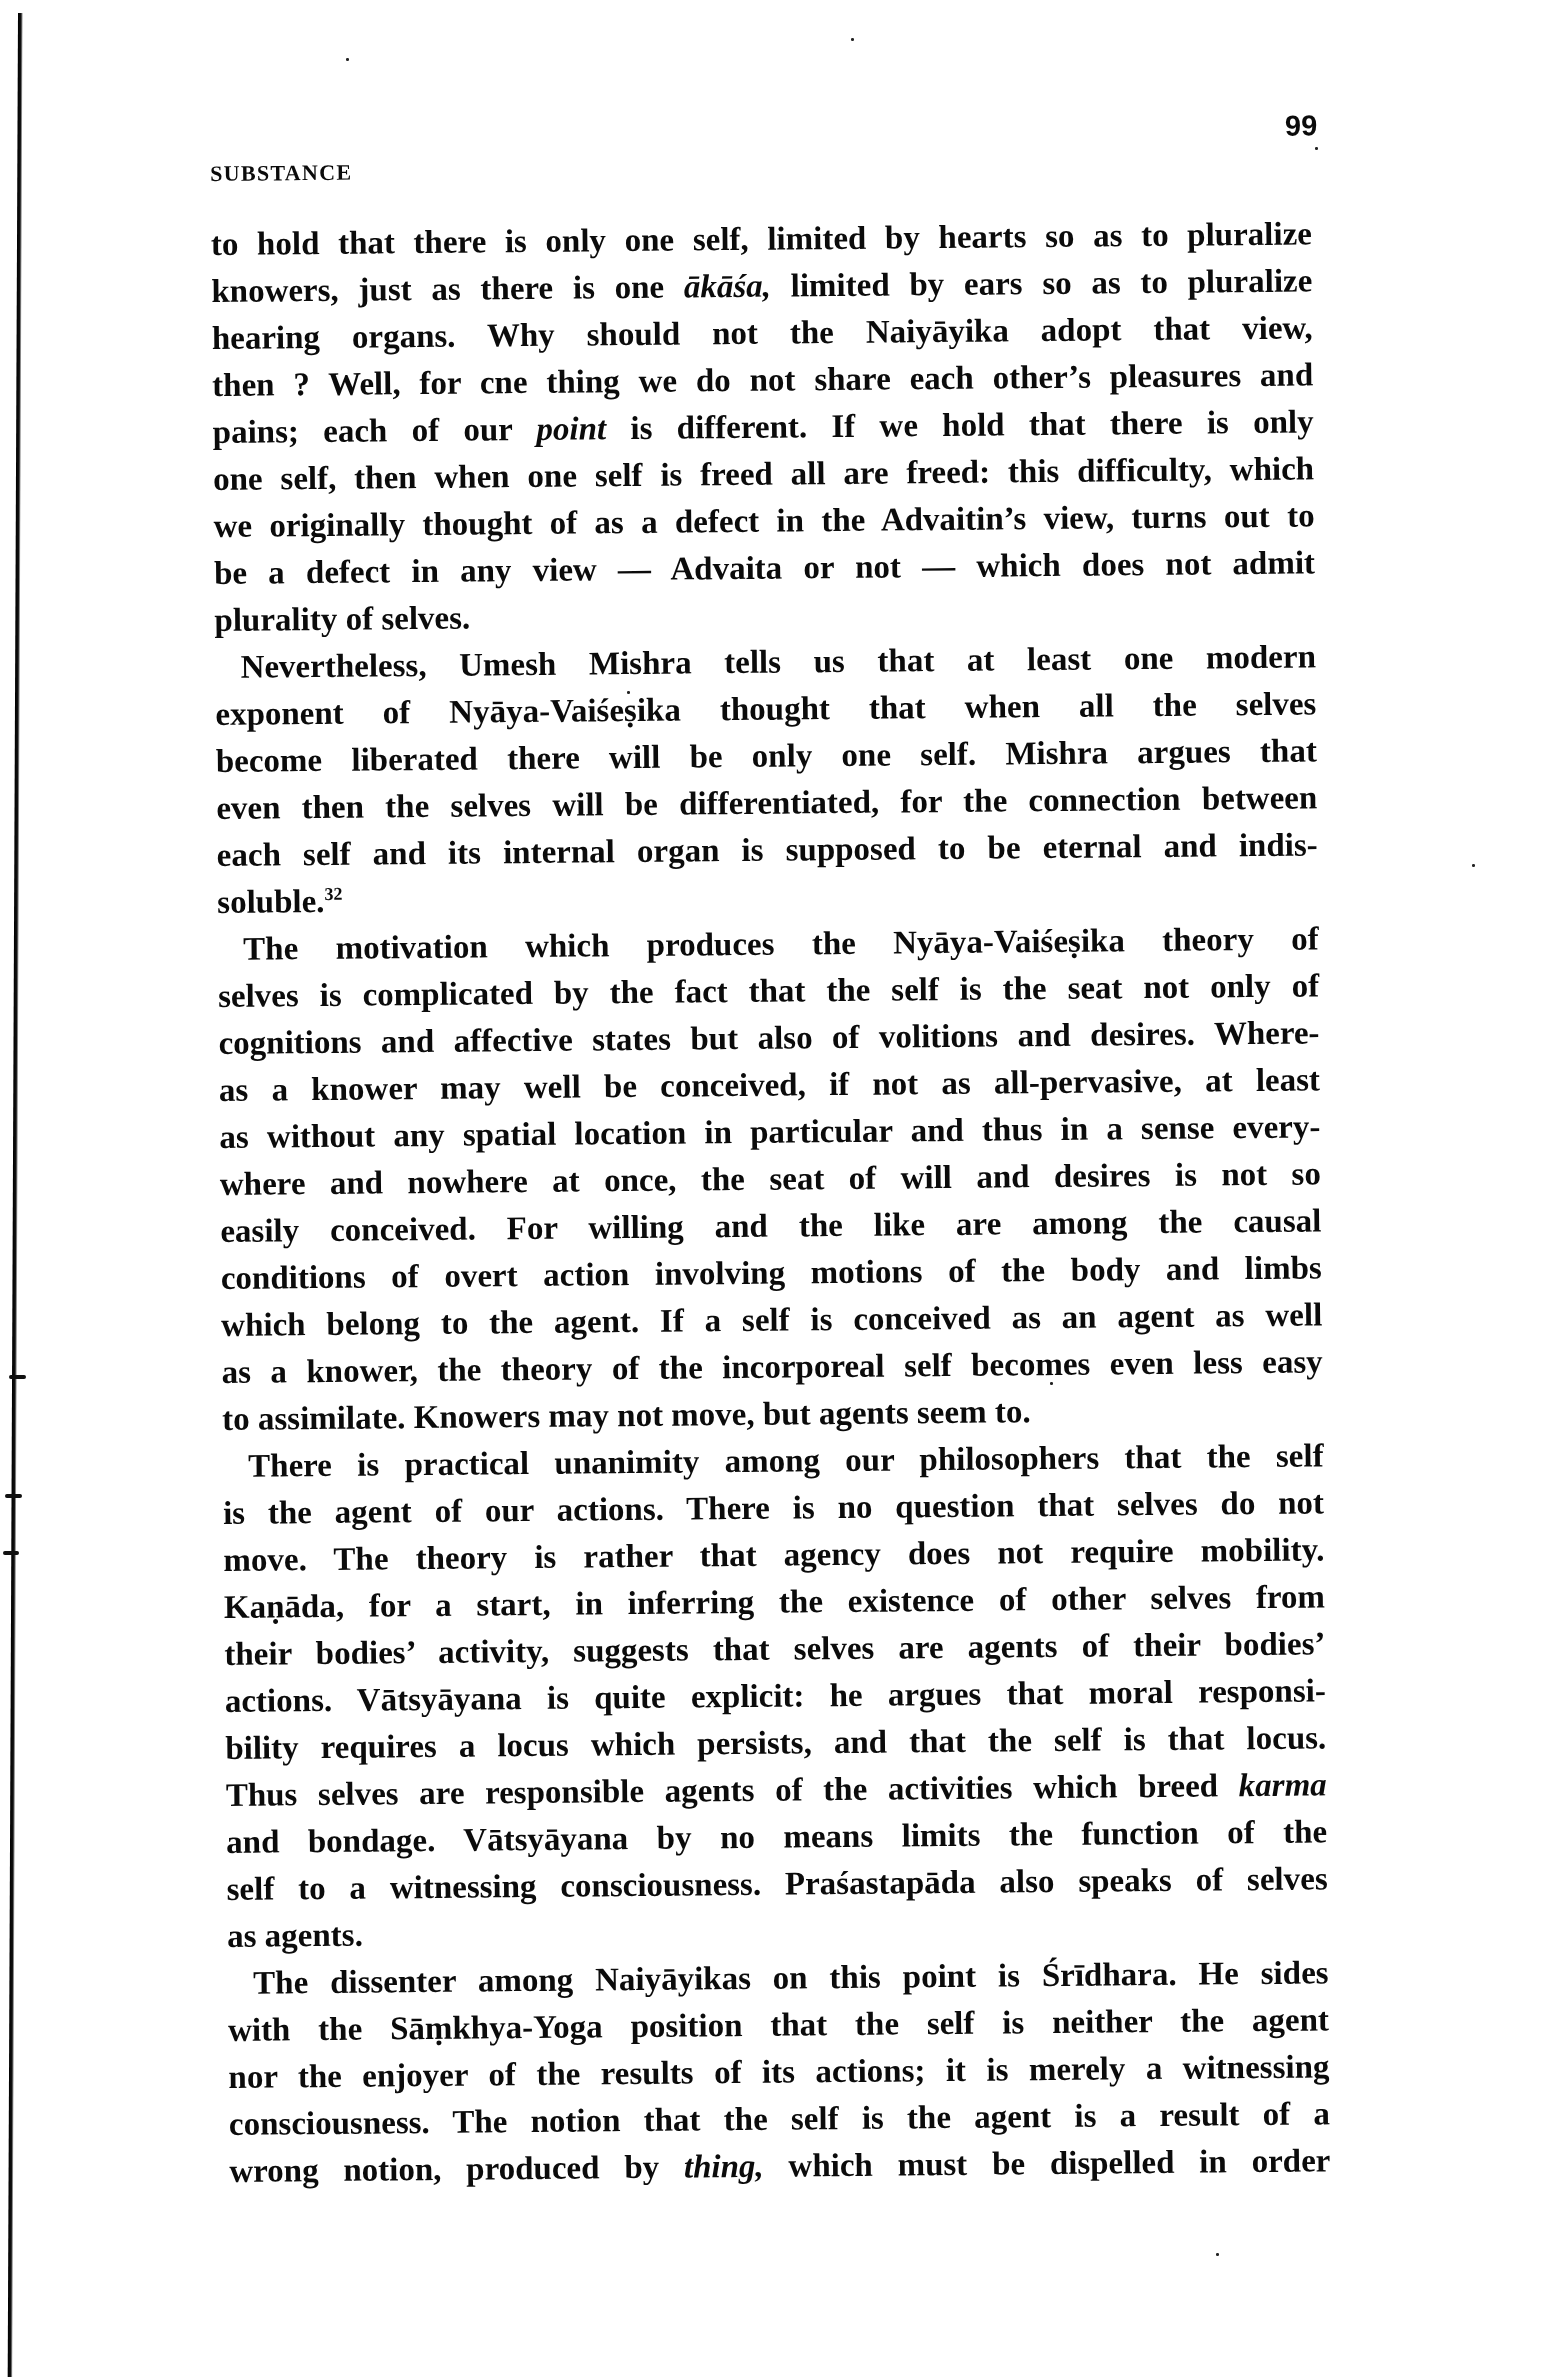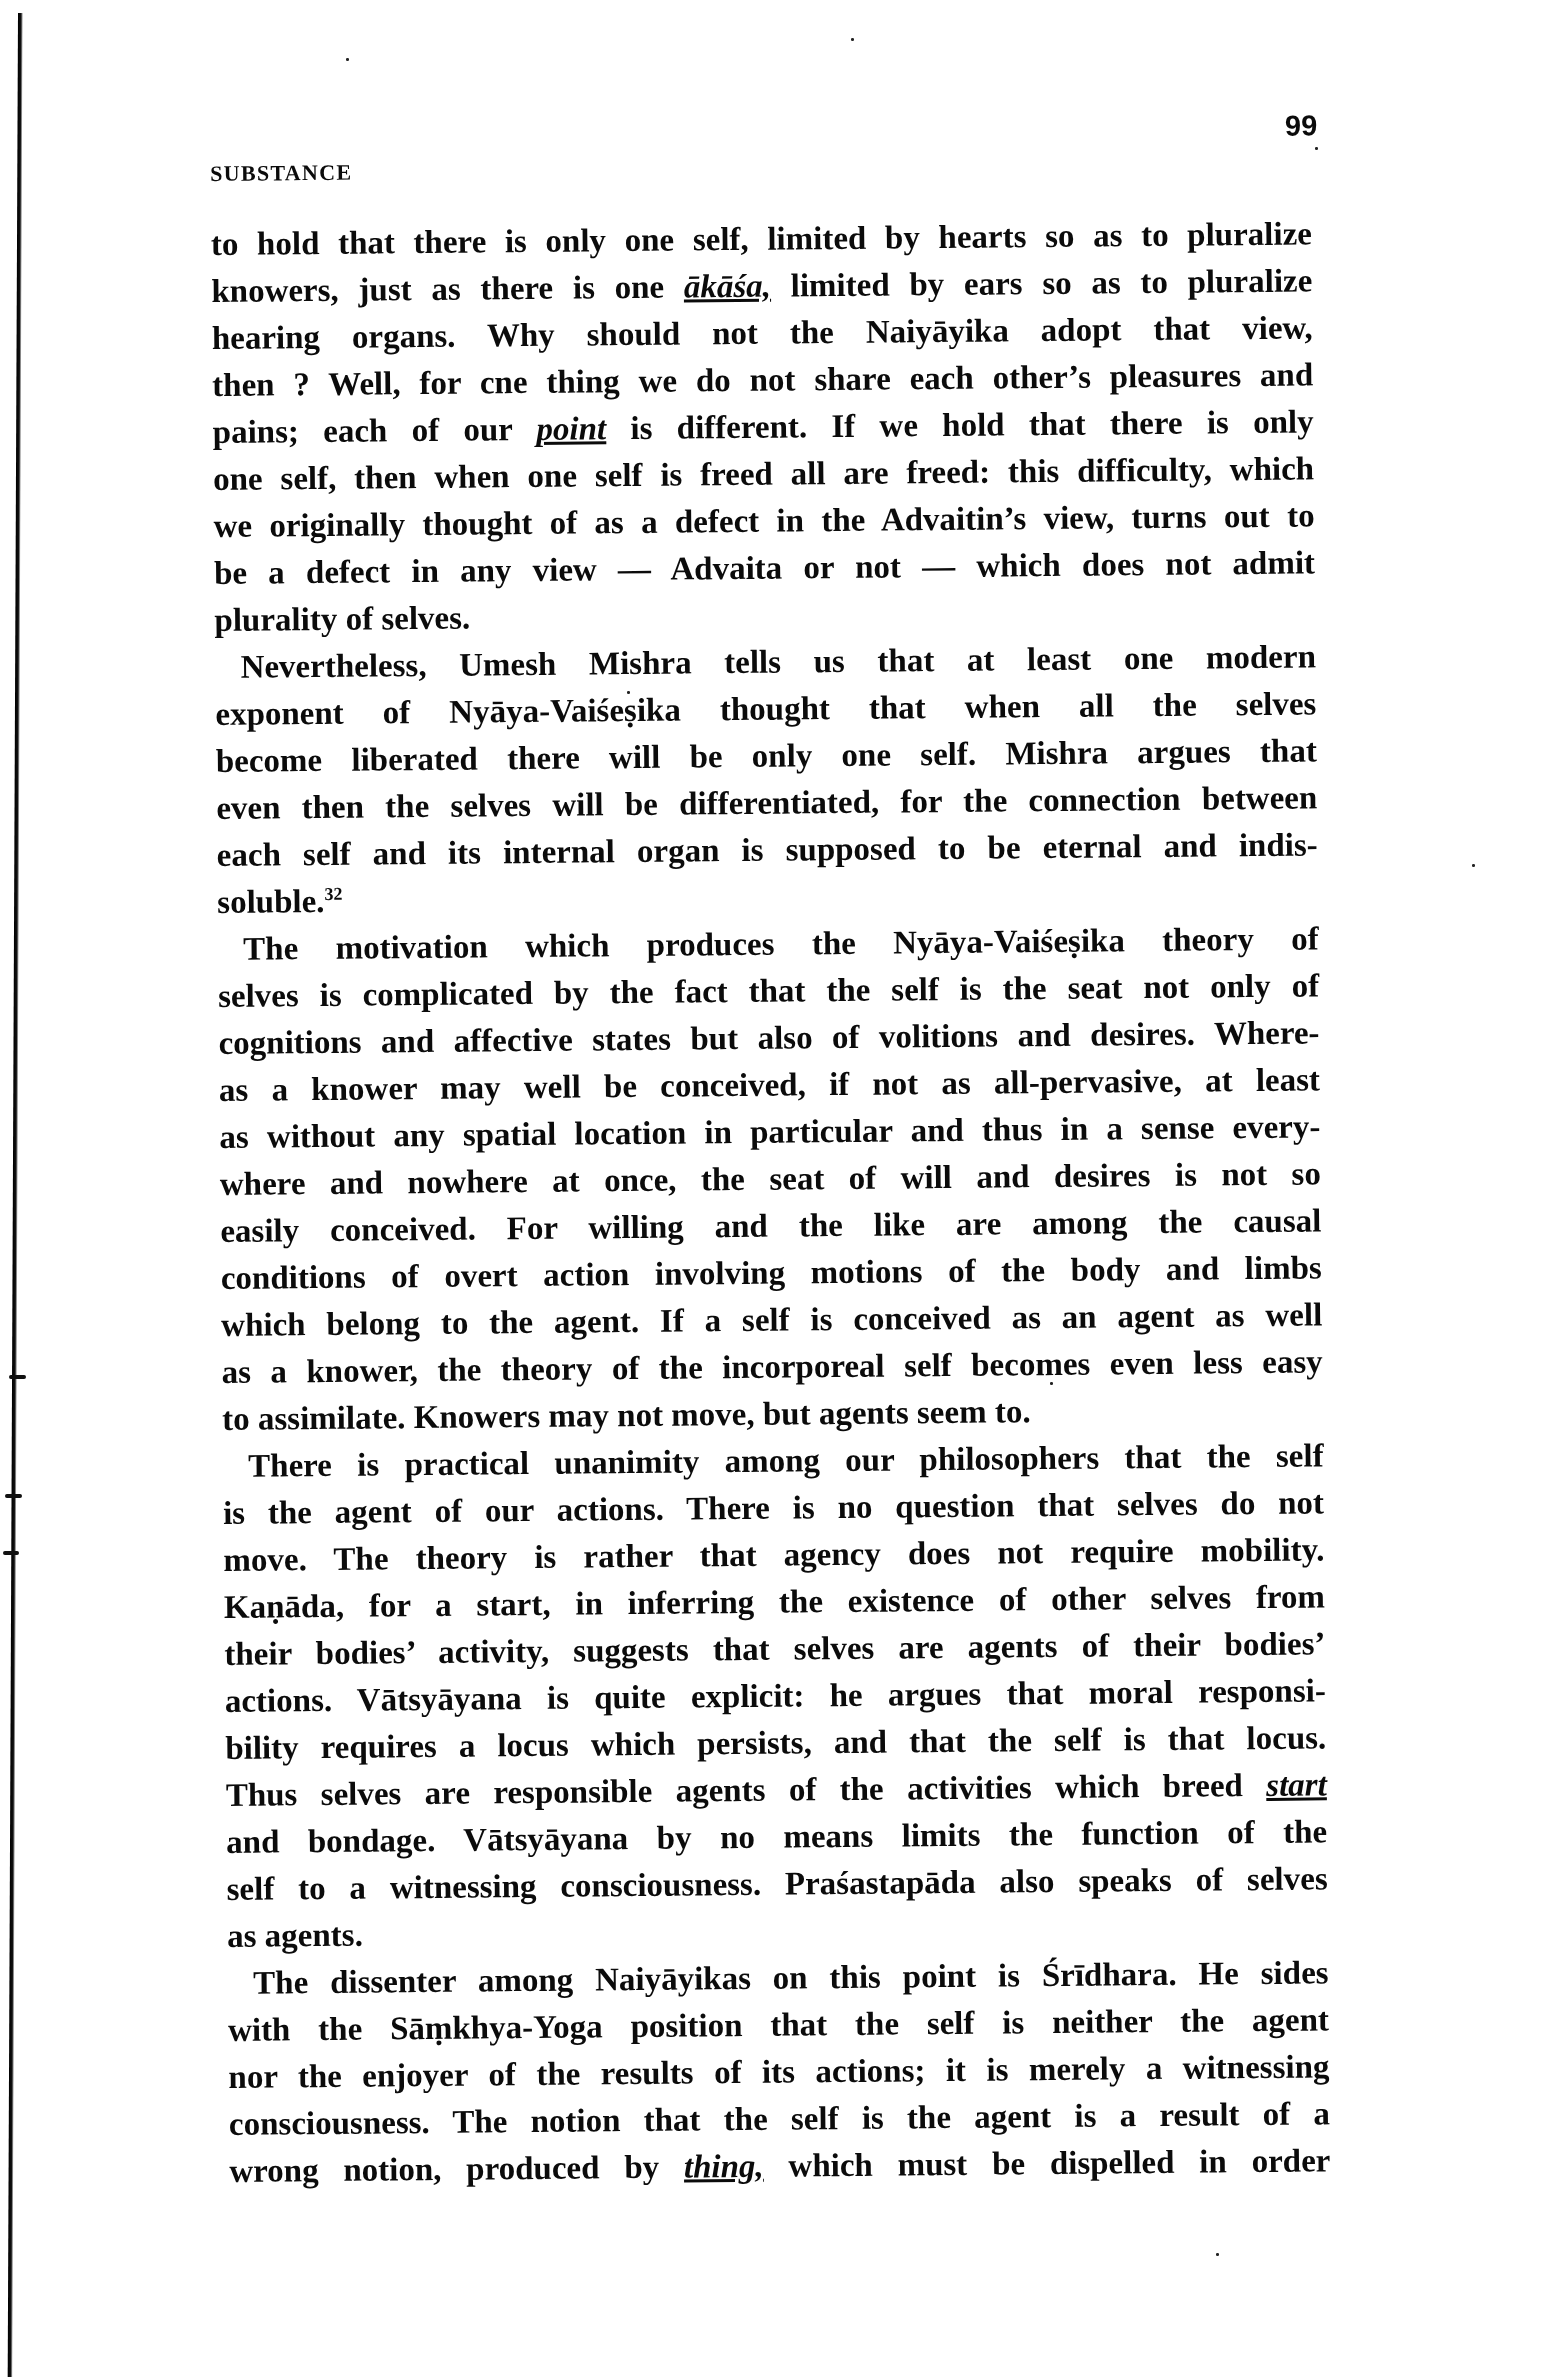--- a/index.html
+++ b/index.html
@@ -74,21 +74,20 @@
       text-align-last: justify;
     }
     .line.last {
       text-align-last: left;
     }
     .line.indent {
       padding-left: 25.6px;
     }
     .line .it {
       font-style: italic;
-      text-decoration: underline;
     }
     sup {
       font-size: 18px;
       line-height: 0;
       vertical-align: super;
       margin-top: 20px;
     }
     .speck {
       position: absolute;
       background: #222;
@@ -141,21 +140,21 @@
         <span class="line last">to assimilate. Knowers may not move, but agents seem to.</span>
       </div>
       <div>
         <span class="line indent">There is practical unanimity among our philosophers that the self</span>
         <span class="line">is the agent of our actions. There is no question that selves do not</span>
         <span class="line">move. The theory is rather that agency does not require mobility.</span>
         <span class="line">Kaṇāda, for a start, in inferring the existence of other selves from</span>
         <span class="line">their bodies’ activity, suggests that selves are agents of their bodies’</span>
         <span class="line">actions. Vātsyāyana is quite explicit: he argues that moral responsi-</span>
         <span class="line">bility requires a locus which persists, and that the self is that locus.</span>
-        <span class="line">Thus selves are responsible agents of the activities which breed <span class="it">start</span></span>
+        <span class="line">Thus selves are responsible agents of the activities which breed <span class="it">karma</span></span>
         <span class="line">and bondage. Vātsyāyana by no means limits the function of the</span>
         <span class="line">self to a witnessing consciousness. Praśastapāda also speaks of selves</span>
         <span class="line last">as agents.</span>
       </div>
       <div>
         <span class="line indent">The dissenter among Naiyāyikas on this point is Śrīdhara. He sides</span>
         <span class="line">with the Sāṃkhya-Yoga position that the self is neither the agent</span>
         <span class="line">nor the enjoyer of the results of its actions; it is merely a witnessing</span>
         <span class="line">consciousness. The notion that the self is the agent is a result of a</span>
         <span class="line">wrong notion, produced by <span class="it">thing,</span> which must be dispelled in order</span>

